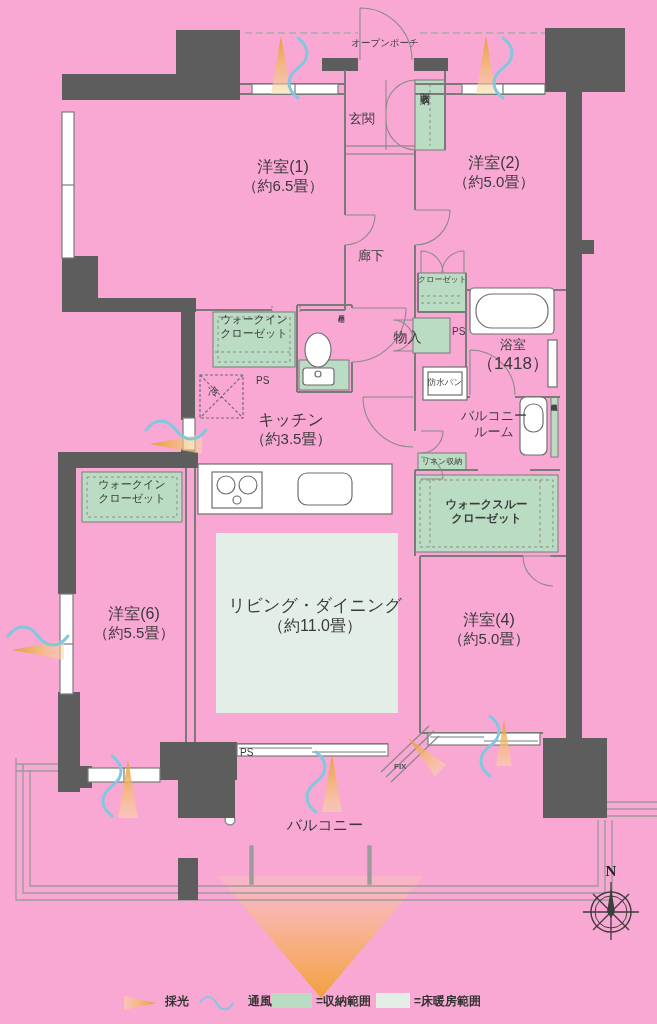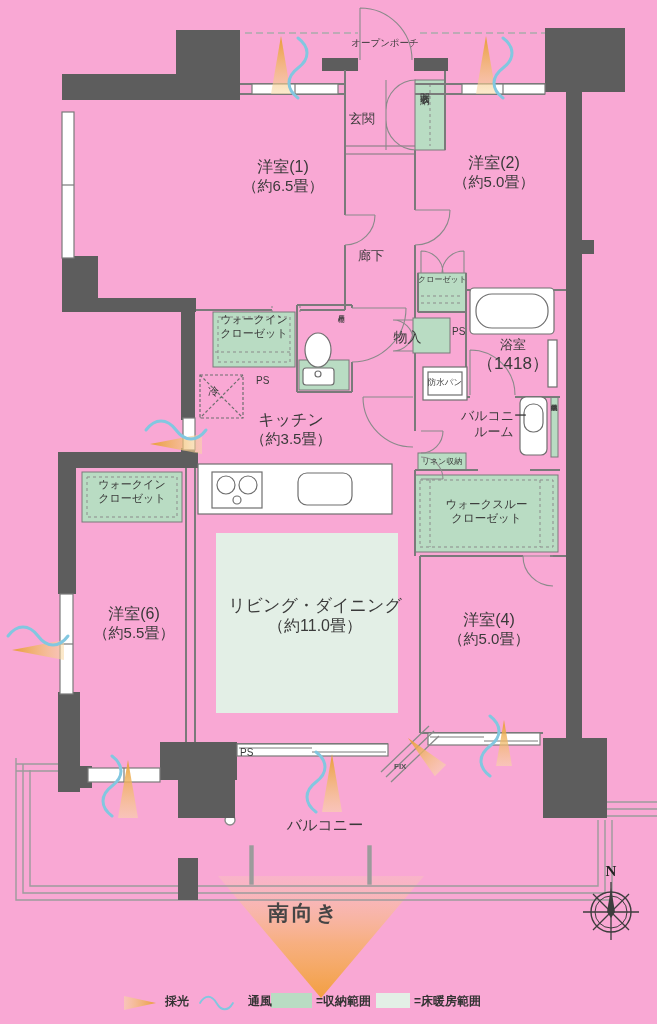--- a/index.html
+++ b/index.html
@@ -284,21 +284,21 @@
 <div class="lbl c" style="left:423px;top:377px;width:44px;font-size:8.5px;">防水パン</div>
 
 <div class="lbl c" style="left:444px;top:408px;width:100px;font-size:13px;">
   <div>バルコニー</div>
   <div>ルーム</div>
 </div>
 
 <div class="lbl v" style="left:550px;top:399px;font-size:6.5px;letter-spacing:0;">三面鏡収納</div>
 <div class="lbl c" style="left:418px;top:457px;width:48px;font-size:8px;">リネン収納</div>
 
-<div class="lbl c" style="left:415px;top:497px;width:143px;font-size:11.5px;">
+<div class="lbl c" style="left:415px;top:497px;width:143px;font-size:11.5px;font-weight:bold;">
   <div>ウォークスルー</div>
   <div>クローゼット</div>
 </div>
 
 <div class="lbl c small" style="left:82px;top:478px;width:100px;">
   <div>ウォークイン</div>
   <div>クローゼット</div>
 </div>
 
 <div class="lbl c room-name" style="left:64px;top:604px;width:140px;">
@@ -314,21 +314,20 @@
 <div class="lbl c room-name" style="left:419px;top:610px;width:140px;">
   <div>洋室(4)</div>
   <div class="room-size">（約5.0畳）</div>
 </div>
 
 <div class="lbl" style="left:240px;top:747px;font-size:10px;">PS</div>
 <div class="lbl" style="left:394px;top:762px;font-size:8px;font-weight:bold;color:#555;">FIX</div>
 
 <div class="lbl c" style="left:255px;top:816px;width:140px;font-size:15px;">バルコニー</div>
 
-<div class="lbl c south-t" style="left:234px;top:900px;width:140px;">南向き</div>
 <div class="lbl c north-t" style="left:598px;top:862px;width:26px;">N</div>
 
 <div class="lbl legend-t" style="left:165px;top:994px;">採光</div>
 <div class="lbl legend-t" style="left:248px;top:994px;">通風</div>
 <div class="lbl legend-t" style="left:316px;top:994px;">=収納範囲</div>
 <div class="lbl legend-t" style="left:414px;top:994px;">=床暖房範囲</div>
 
 </div>
 
 </body></html>

